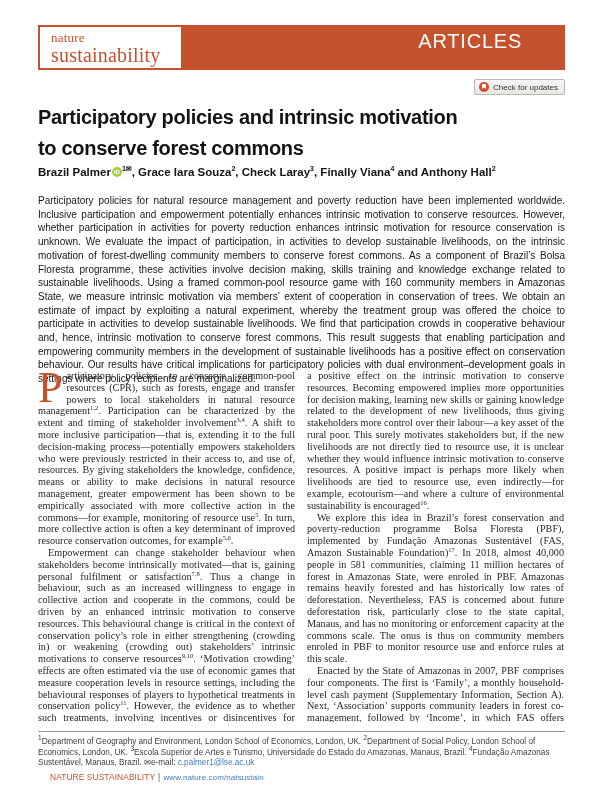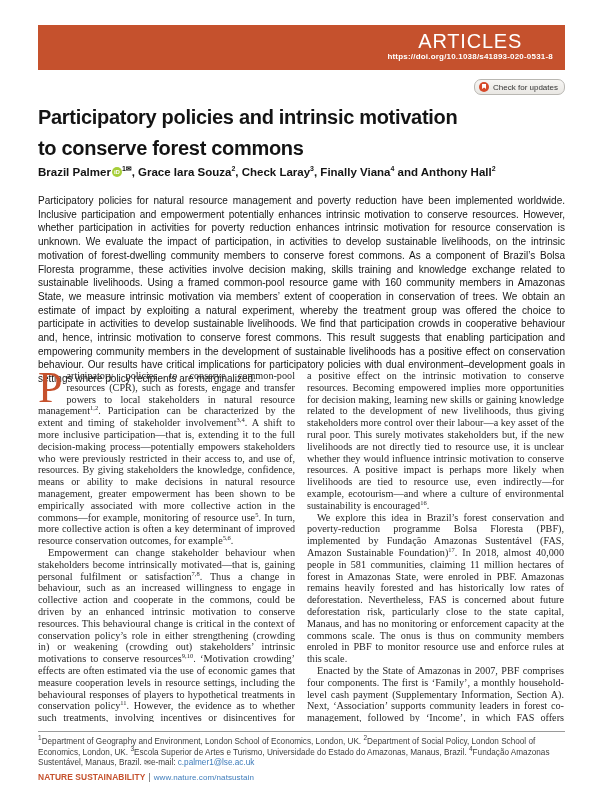--- a/index.html
+++ b/index.html
@@ -23,27 +23,27 @@
     color:#C5512D; letter-spacing:0.2px;
   }
   .logo-line2 {
     font-family:"Liberation Serif", serif; font-size:20px; line-height:20px;
     color:#C5512D; letter-spacing:0.2px;
   }
   .banner-right {
     position:absolute; right:12px; top:5px; text-align:center; color:#ffffff;
   }
   .articles-label { font-size:20px; font-weight:500; letter-spacing:0.8px; line-height:22px; }
-  .doi { font-size:8px; font-weight:700; letter-spacing:0.2px; margin-top:0; }
+  .doi { font-size:8px; font-weight:700; letter-spacing:0.2px; margin-top:16px; }
   
   .badge {
     position:absolute; right:35px; top:79px; height:16px;
     display:flex; align-items:center; gap:4px;
     background:linear-gradient(#f7f6f4,#e9e7e3);
-    border:1px solid #b9b7b2; border-radius:7px; padding:0 6px 0 4px;
+    border:1px solid #b9b7b2; border-radius:2px; padding:0 6px 0 4px;
     cursor:pointer;
   }
   .crossmark {
     width:10px; height:10px; border-radius:50%;
     background:#D6492A; position:relative; flex:0 0 auto;
   }
   .crossmark::after{
     content:""; position:absolute; left:3px; top:2px; width:4px; height:5px;
     background:#ffffff; clip-path:polygon(0 0,100% 0,100% 100%,50% 70%,0 100%);
   }
@@ -95,30 +95,34 @@
   .footnotes {
     position:absolute; left:38px; top:737px; width:527px;
     font-size:8.2px; line-height:10.6px; color:#3d3d3d; text-align:left;
   }
   .footnotes a { color:#3F7CBA; text-decoration:none; }
   
   .footer {
     position:absolute; left:38px; top:772px; width:527px;
     font-size:8.4px; letter-spacing:0.1px;
   }
-  .footer .journal { color:#C5512D; font-weight:700; }
+  .footer .journal { color:#C5512D; font-weight:400;margin-left:12px; }
   .footer .sep { color:#555; margin:0 3px; }
   .footer a { color:#3F7CBA; text-decoration:none; font-size:8px; }
 </style>
 </head>
 <body>
 
 <div class="page">
 
   <div class="banner">
+    <div class="logo-box">
+      <div class="logo-line1">nature</div>
+      <div class="logo-line2">sustainability</div>
+    </div>
     <div class="banner-right">
       <div class="articles-label">ARTICLES</div>
       <div class="doi">https://doi.org/10.1038/s41893-020-0531-8</div>
     </div>
   </div>
 
   <div class="badge">
     <span class="crossmark"></span>
     <span class="badge-text">Check for updates</span>
   </div>

